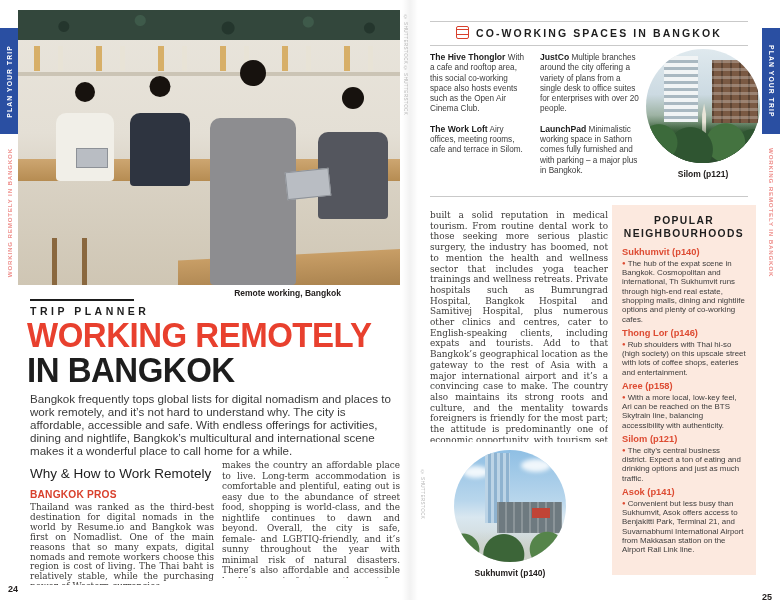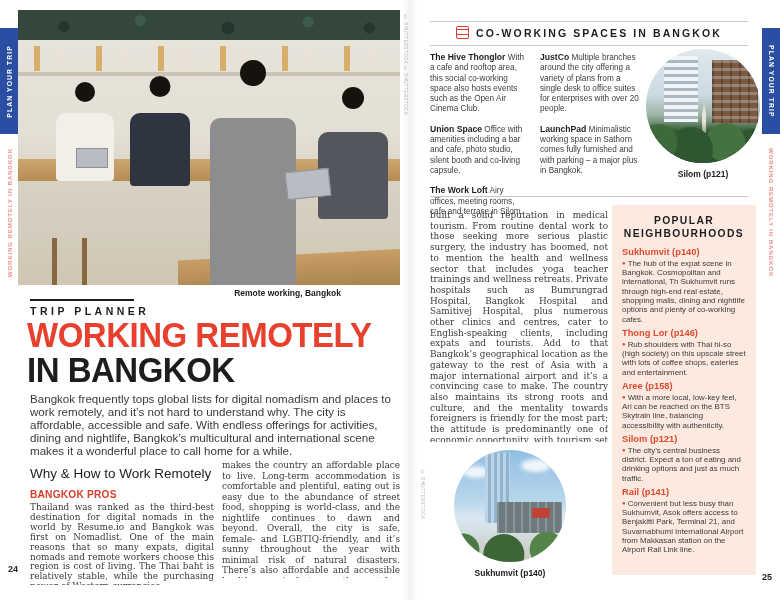--- a/index.html
+++ b/index.html
@@ -80,21 +80,21 @@
   #kicker{position:absolute;left:30px;top:305px;font-weight:bold;font-size:10.5px;letter-spacing:3.5px;color:#1d1d1d;}
   #title{position:absolute;left:27px;top:318px;font-weight:bold;font-size:33px;line-height:34px;
          letter-spacing:-0.5px;transform:scaleY(1.04);transform-origin:top left;}
   #title .t1{color:#e8402e;} #title .t2{color:#1d1d1d;}
   #intro{position:absolute;left:30px;top:392px;width:372px;font-size:11.6px;line-height:13px;color:#3a3a3a;}
   #why-heading{position:absolute;left:30px;top:466px;font-weight:normal;font-size:13.5px;color:#1d1d1d;}
   #pros-heading{position:absolute;left:30px;top:489px;font-weight:bold;font-size:10.2px;color:#d8402c;letter-spacing:0.2px;}
   .serifcol{font-family:"DejaVu Serif",serif;font-size:8.9px;line-height:9.9px;text-align:justify;color:#3c3a38;}
   #col1{position:absolute;left:30px;top:503px;width:184px;height:82px;overflow:hidden;}
   #col2{position:absolute;left:222px;top:460px;width:178px;height:118px;overflow:hidden;line-height:10.5px;}
-  .pagenum{position:absolute;font-weight:bold;font-size:9px;color:#24201f;}
+  .pagenum{position:absolute;font-weight:bold;font-size:9px;color:#24201f;margin-top:20px;}
   #pagenum-left{left:8px;top:564px;}
   #pagenum-right{right:8px;top:572px;}
 
   
   .rule{position:absolute;height:1px;background:#c9c9c9;}
   #rule-top{left:430px;top:21px;width:318px;}
   #rule-mid{left:430px;top:45px;width:318px;}
   #rule-bot{left:430px;top:196px;width:318px;}
   #cw-header{position:absolute;left:430px;top:26px;width:318px;display:flex;align-items:center;justify-content:center;gap:7px;}
   #cw-header .cw-icon{width:11px;height:11px;border:1.6px solid #d8402c;border-radius:2px;
@@ -201,21 +201,20 @@
   <div class="rule" id="rule-mid"></div>
   <div class="rule" id="rule-bot"></div>
 
   <div id="cw-header">
     <span class="cw-icon"></span>
     <span class="cw-title">CO-WORKING SPACES IN BANGKOK</span>
   </div>
 
   <div class="listing-col" id="listing-col1">
     <p class="listing"><b>The Hive Thonglor</b> <span>With a cafe and rooftop area, this social co-working space also hosts events such as the Open Air Cinema Club.</span></p>
-    <p class="listing"><b>Union Space</b> <span>Office with amenities including a bar and cafe, photo studio, silent booth and co-living capsule.</span></p>
     <p class="listing"><b>The Work Loft</b> <span>Airy offices, meeting rooms, cafe and terrace in Silom.</span></p>
   </div>
   <div class="listing-col" id="listing-col2">
     <p class="listing"><b>JustCo</b> <span>Multiple branches around the city offering a variety of plans from a single desk to office suites for enterprises with over 20 people.</span></p>
     <p class="listing"><b>LaunchPad</b> <span>Minimalistic working space in Sathorn comes fully furnished and with parking – a major plus in Bangkok.</span></p>
   </div>
 
   <div class="photo-circle" id="photo-silom">
     <div class="tower-striped"></div>
     <div class="bldg-brown"></div>
@@ -252,21 +251,21 @@
     </div>
     <div class="nb-entry">
       <div class="nb-name">Aree (p158)</div>
       <div class="nb-desc"><span class="bullet">●</span><span>With a more local, low-key feel, Ari can be reached on the BTS Skytrain line, balancing accessibility with authenticity.</span></div>
     </div>
     <div class="nb-entry">
       <div class="nb-name">Silom (p121)</div>
       <div class="nb-desc"><span class="bullet">●</span><span>The city’s central business district. Expect a ton of eating and drinking options and just as much traffic.</span></div>
     </div>
     <div class="nb-entry">
-      <div class="nb-name">Rail (p141)</div>
+      <div class="nb-name">Asok (p141)</div>
       <div class="nb-desc"><span class="bullet">●</span><span>Convenient but less busy than Sukhumvit, Asok offers access to Benjakitti Park, Terminal 21, and Suvarnabhumi International Airport from Makkasan station on the Airport Rail Link line.</span></div>
     </div>
 
   </div>
 
   <div class="pagenum" id="pagenum-right">25</div>
 
 </div>
 
 </body></html>

